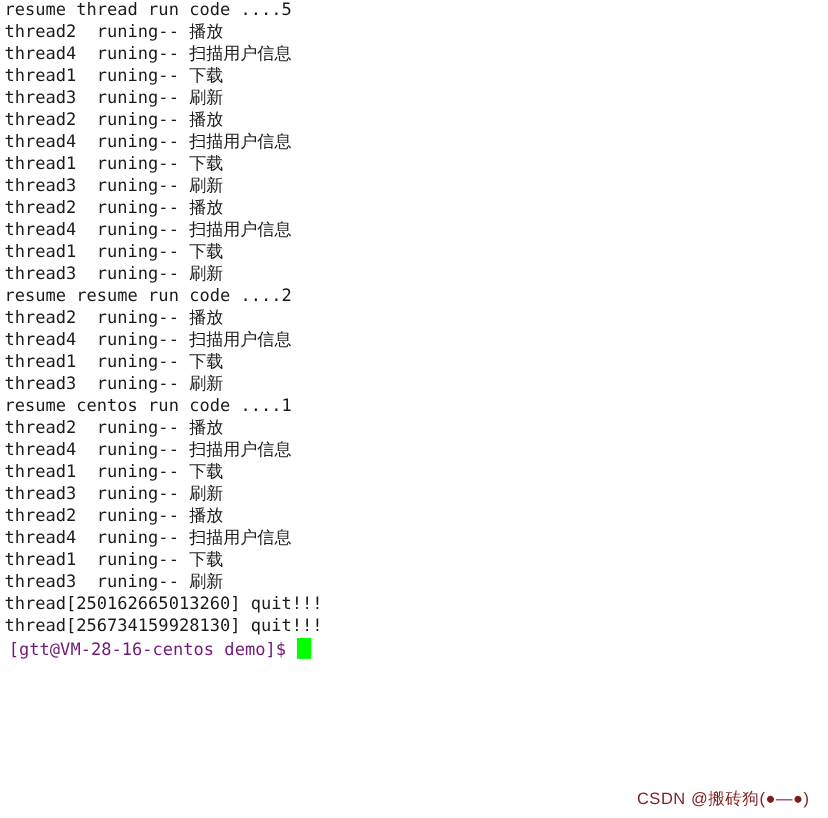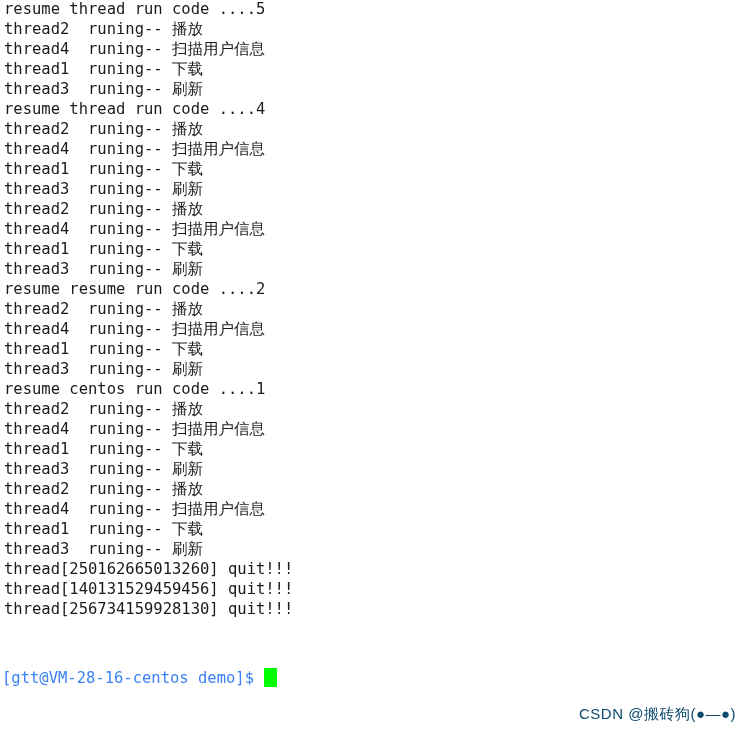--- a/index.html
+++ b/index.html
@@ -37,57 +37,55 @@
   }
   .line.first {
     height: 19px;
     line-height: 19px;
   }
   .prompt-line {
     position: relative;
     height: 24px;
     line-height: 22px;
     font-size: 15.5px;
-    color: #3b82f6;
+    color: #701a75;
     white-space: pre;
-    padding-left: 2px;
+    padding-left: 8px;
     font-family: "DejaVu Sans Mono", "Liberation Mono", monospace;
-    margin-top: 48px;
   }
   .cursor {
     display: inline-block;
     width: 13px;
     height: 19px;
     background: #00ff00;
     vertical-align: -4px;
     margin-left: 1px;
   }
   #watermark {
     position: absolute;
     right: 17px;
-    bottom: 20px;
+    bottom: 8px;
     font-family: "Liberation Sans", "DejaVu Sans", sans-serif;
     font-size: 15px;
-    color: #0c4a6e;
+    color: #7f1d1d;
     white-space: nowrap;
     letter-spacing: 0.5px;
     user-select: none;
   }
 </style>
 </head>
 <body>
 
 <div id="terminal">
   <div id="lines-container">
       <div class="line first">resume thread run code ....5</div>
       <div class="line">thread2  runing-- 播放</div>
       <div class="line">thread4  runing-- 扫描用户信息</div>
       <div class="line">thread1  runing-- 下载</div>
       <div class="line">thread3  runing-- 刷新</div>
-      <div class="line">resume thread run code ....4</div>
       <div class="line">thread2  runing-- 播放</div>
       <div class="line">thread4  runing-- 扫描用户信息</div>
       <div class="line">thread1  runing-- 下载</div>
       <div class="line">thread3  runing-- 刷新</div>
       <div class="line">thread2  runing-- 播放</div>
       <div class="line">thread4  runing-- 扫描用户信息</div>
       <div class="line">thread1  runing-- 下载</div>
       <div class="line">thread3  runing-- 刷新</div>
       <div class="line">resume resume run code ....2</div>
       <div class="line">thread2  runing-- 播放</div>
@@ -97,19 +95,18 @@
       <div class="line">resume centos run code ....1</div>
       <div class="line">thread2  runing-- 播放</div>
       <div class="line">thread4  runing-- 扫描用户信息</div>
       <div class="line">thread1  runing-- 下载</div>
       <div class="line">thread3  runing-- 刷新</div>
       <div class="line">thread2  runing-- 播放</div>
       <div class="line">thread4  runing-- 扫描用户信息</div>
       <div class="line">thread1  runing-- 下载</div>
       <div class="line">thread3  runing-- 刷新</div>
       <div class="line">thread[250162665013260] quit!!!</div>
-      <div class="line">thread[140131529459456] quit!!!</div>
       <div class="line">thread[256734159928130] quit!!!</div>
     </div>
   <div class="prompt-line"><span>[gtt@VM-28-16-centos demo]$ </span><span class="cursor"></span></div>
 </div>
 
 <div id="watermark"><span>CSDN @搬砖狗(●—●)</span></div>
 
 </body></html>

